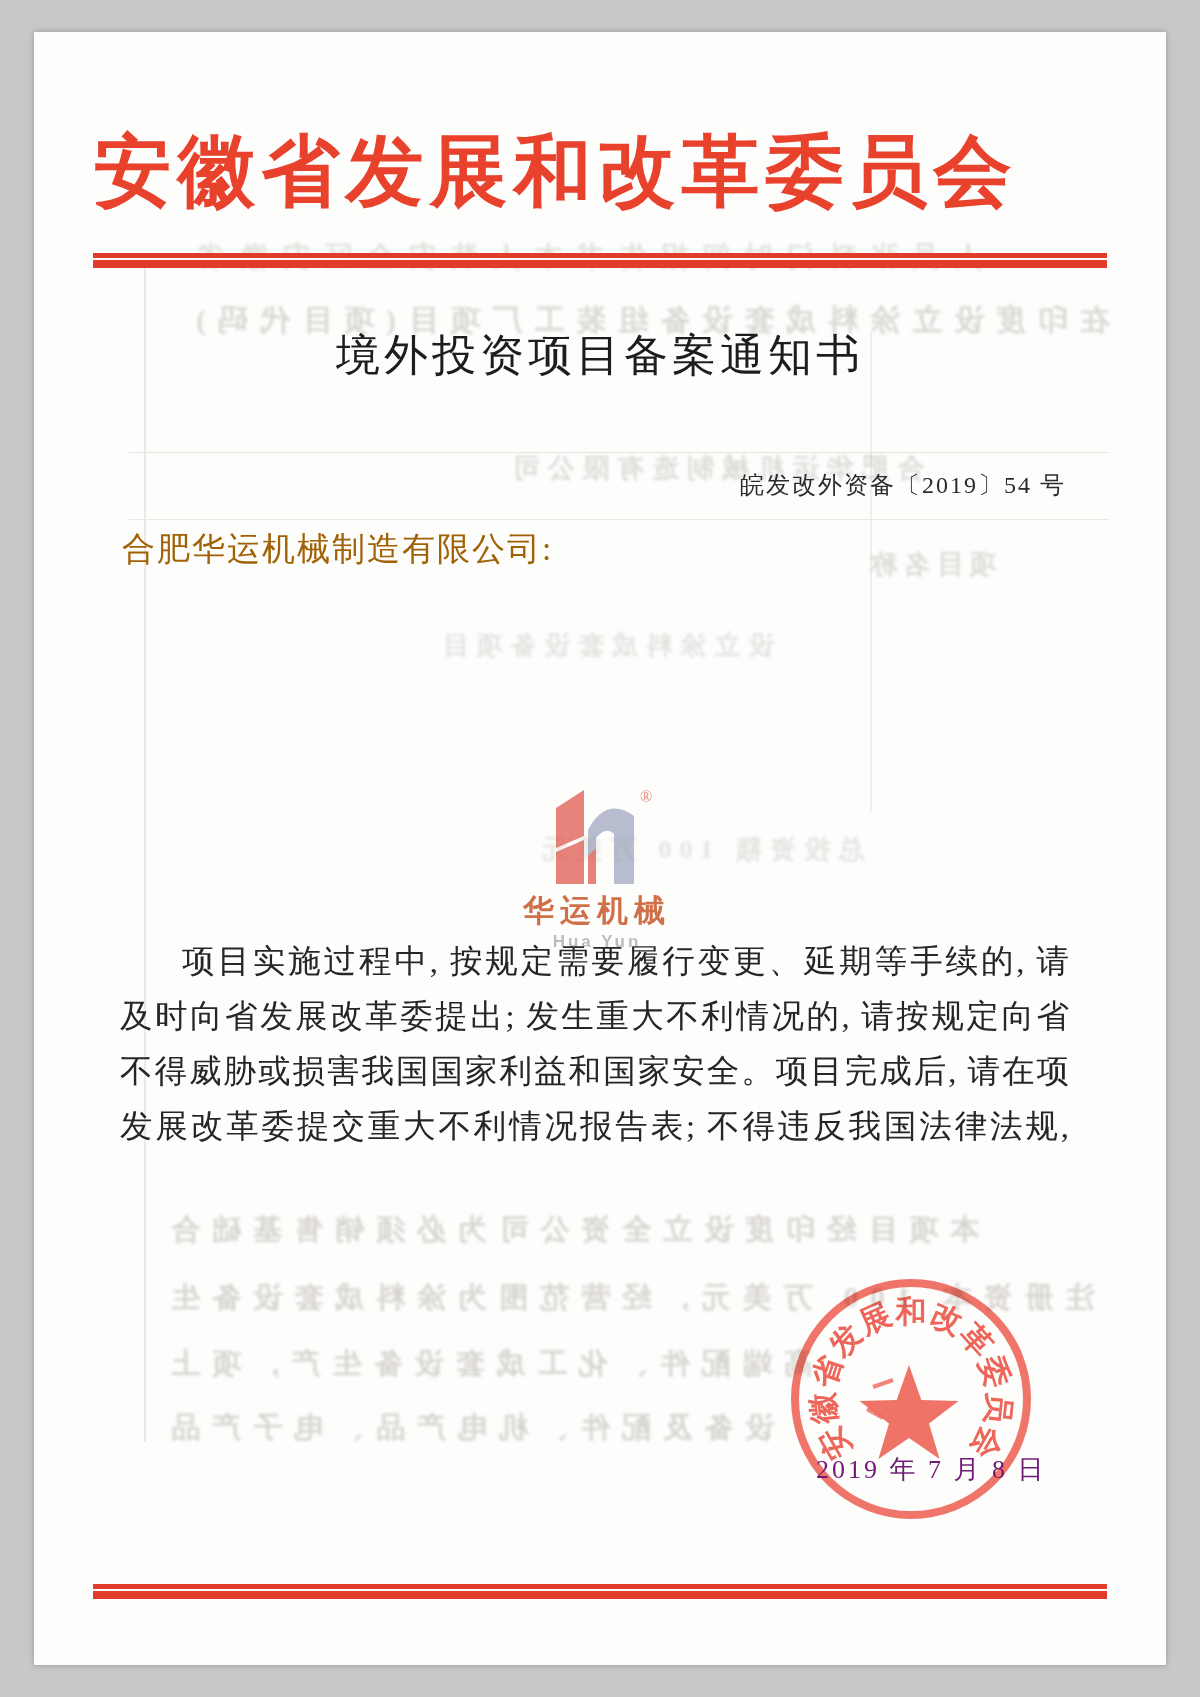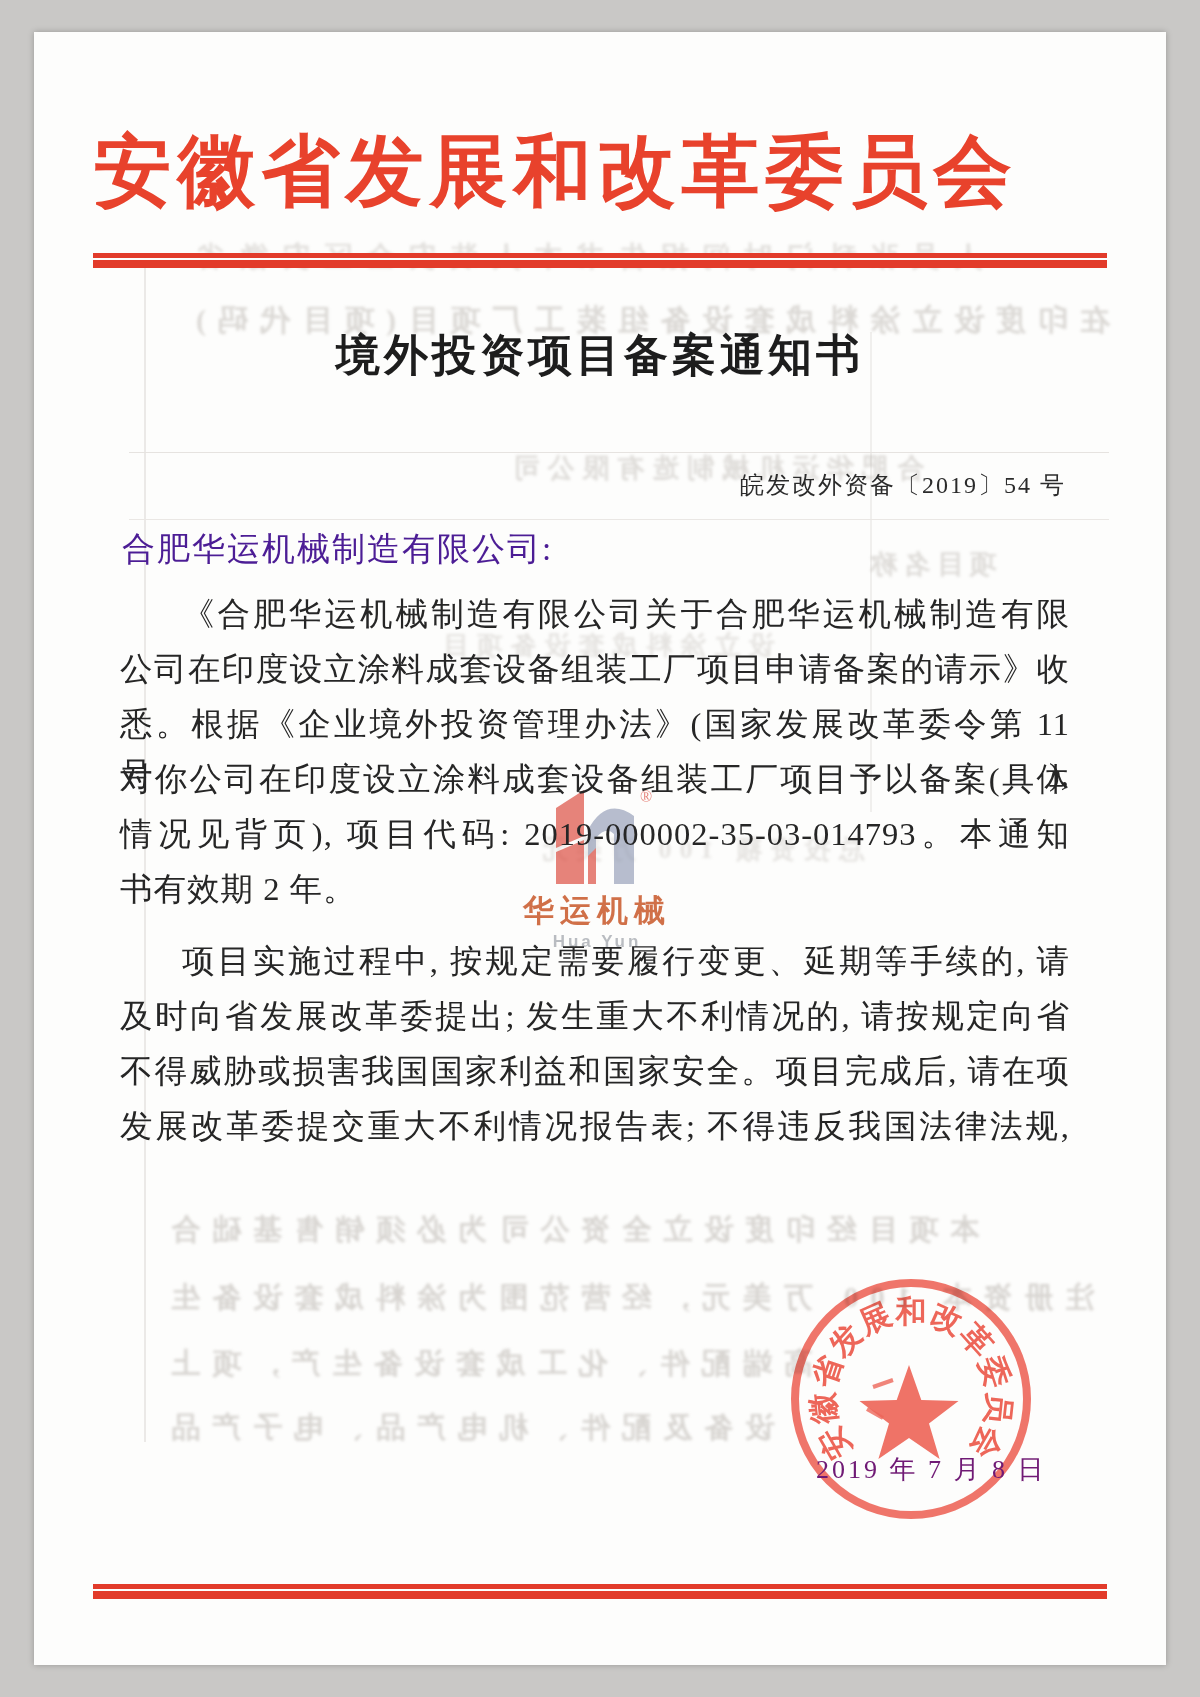--- a/index.html
+++ b/index.html
@@ -22,28 +22,28 @@
     letter-spacing:6px;white-space:nowrap;z-index:3;
   }
   .red-rule{
     left:59px;width:1014px;height:15px;z-index:3;
     background:linear-gradient(to bottom,#e23b2a 0,#e23b2a 5px,#fdfdfc 5px,#fdfdfc 7px,#e23b2a 7px,#e23b2a 15px);
   }
   .rule-top{top:221px;}
   .rule-bottom{top:1552px;}
   .doc-title{
     left:0;top:294px;width:1132px;text-align:center;
-    font-size:44px;font-weight:bold;color:#1d1d1d;letter-spacing:4px;z-index:2;
+    font-size:44px;font-weight:normal;color:#1d1d1d;letter-spacing:4px;z-index:2;
   }
   .doc-number{
     top:437px;right:100px;font-size:24px;color:#2b2b2b;
     letter-spacing:2px;z-index:2;white-space:nowrap;
   }
   .salutation{
-    left:88px;top:495px;font-size:33px;color:#4c1d95;letter-spacing:2px;z-index:2;
+    left:88px;top:495px;font-size:33px;color:#a16207;letter-spacing:2px;z-index:2;
   }
   .para{left:86px;width:950px;z-index:2;}
   .para1{top:557px;}
   .para2{top:904px;}
   .line{
     height:55px;line-height:50px;font-size:32.5px;color:#262626;
     text-align:justify;letter-spacing:1px;
   }
   .line.fill{text-align:justify;text-align-last:justify;}
   .line.indent{text-indent:62px;}
@@ -104,28 +104,20 @@
   </div>
 
   <div class="abs org-title">安徽省发展和改革委员会</div>
   <div class="abs red-rule rule-top"></div>
 
   <div class="abs doc-title">境外投资项目备案通知书</div>
   <div class="abs doc-number">皖发改外资备〔2019〕54 号</div>
 
   <div class="abs salutation">合肥华运机械制造有限公司:</div>
 
-  <div class="abs para para1">
-    <div class="line fill indent">《合肥华运机械制造有限公司关于合肥华运机械制造有限</div>
-    <div class="line fill">公司在印度设立涂料成套设备组装工厂项目申请备案的请示》收</div>
-    <div class="line fill">悉。根据《企业境外投资管理办法》(国家发展改革委令第 11 号),</div>
-    <div class="line fill">对你公司在印度设立涂料成套设备组装工厂项目予以备案(具体</div>
-    <div class="line fill">情况见背页), 项目代码: 2019-000002-35-03-014793。本通知</div>
-    <div class="line">书有效期 2 年。</div>
-  </div>
 
   <div class="abs para para2">
     <div class="line fill indent">项目实施过程中, 按规定需要履行变更、延期等手续的, 请</div>
     <div class="line fill">及时向省发展改革委提出; 发生重大不利情况的, 请按规定向省</div>
     <div class="line fill">不得威胁或损害我国国家利益和国家安全。项目完成后, 请在项</div>
     <div class="line fill">发展改革委提交重大不利情况报告表; 不得违反我国法律法规,</div>
   </div>
 
   <svg class="abs stamp" viewBox="0 0 262 262">
     <circle cx="130" cy="130" r="116" fill="none" stroke="#ee5a4c" stroke-width="8" opacity="0.9"></circle>

